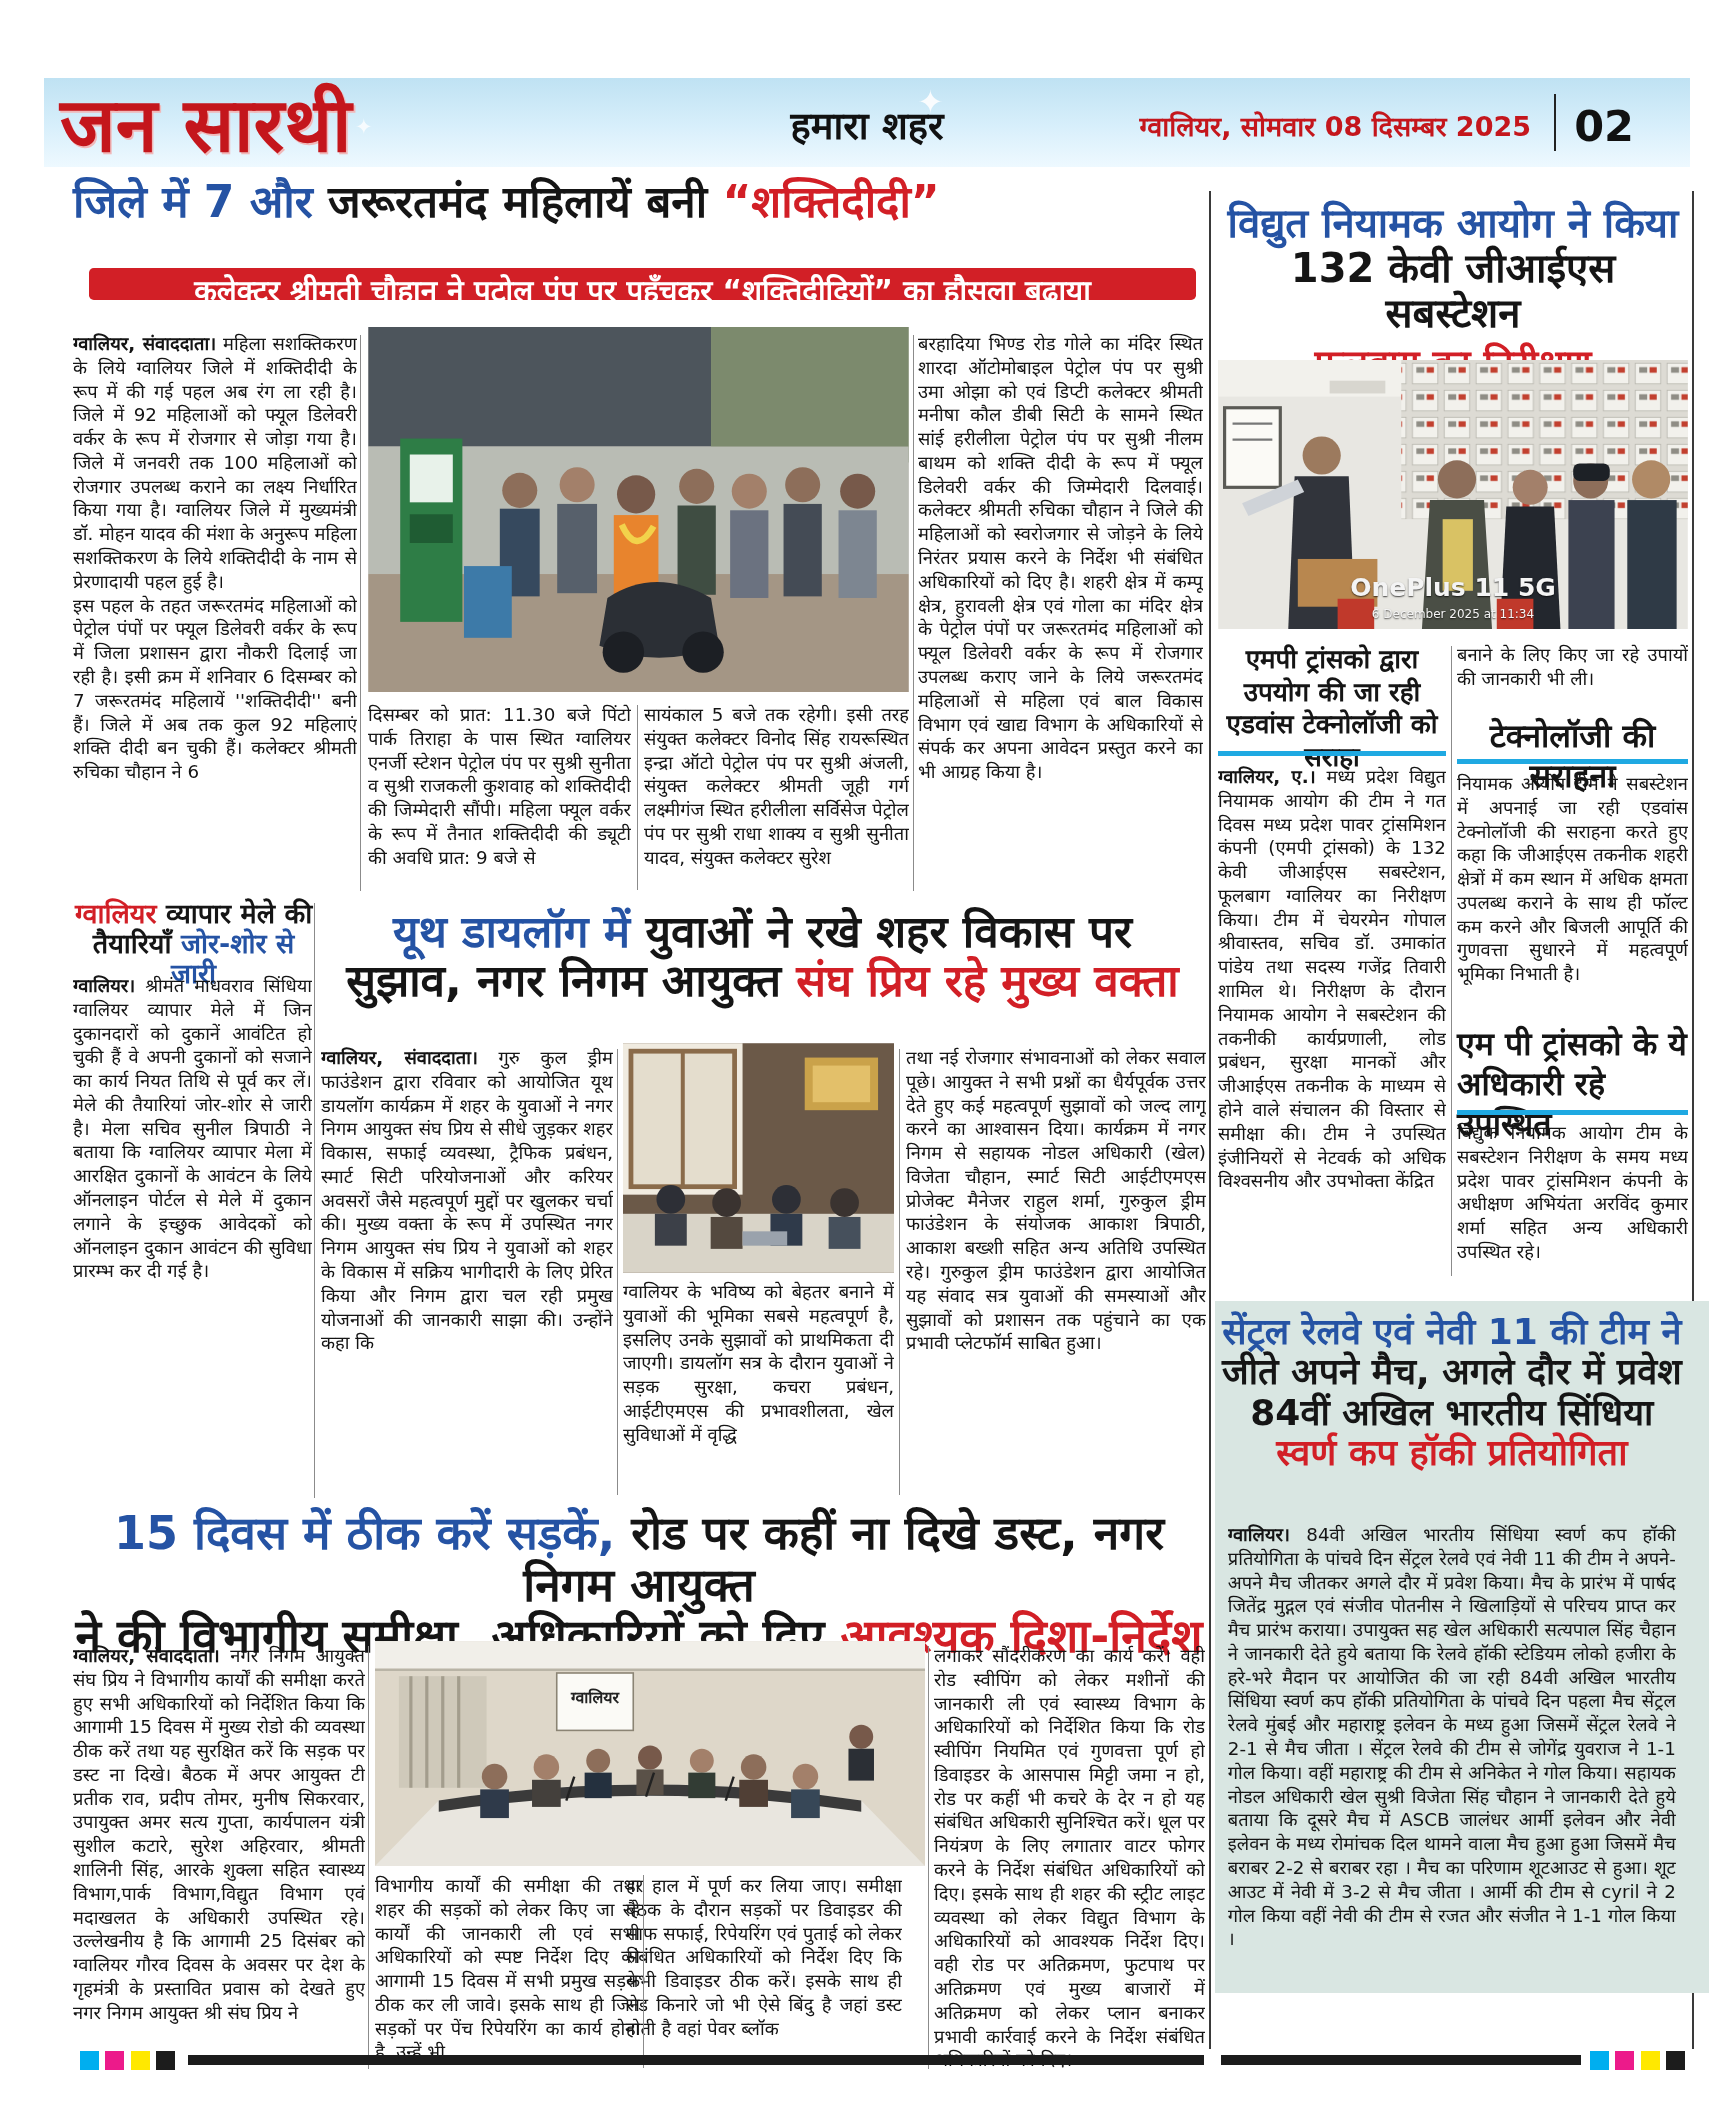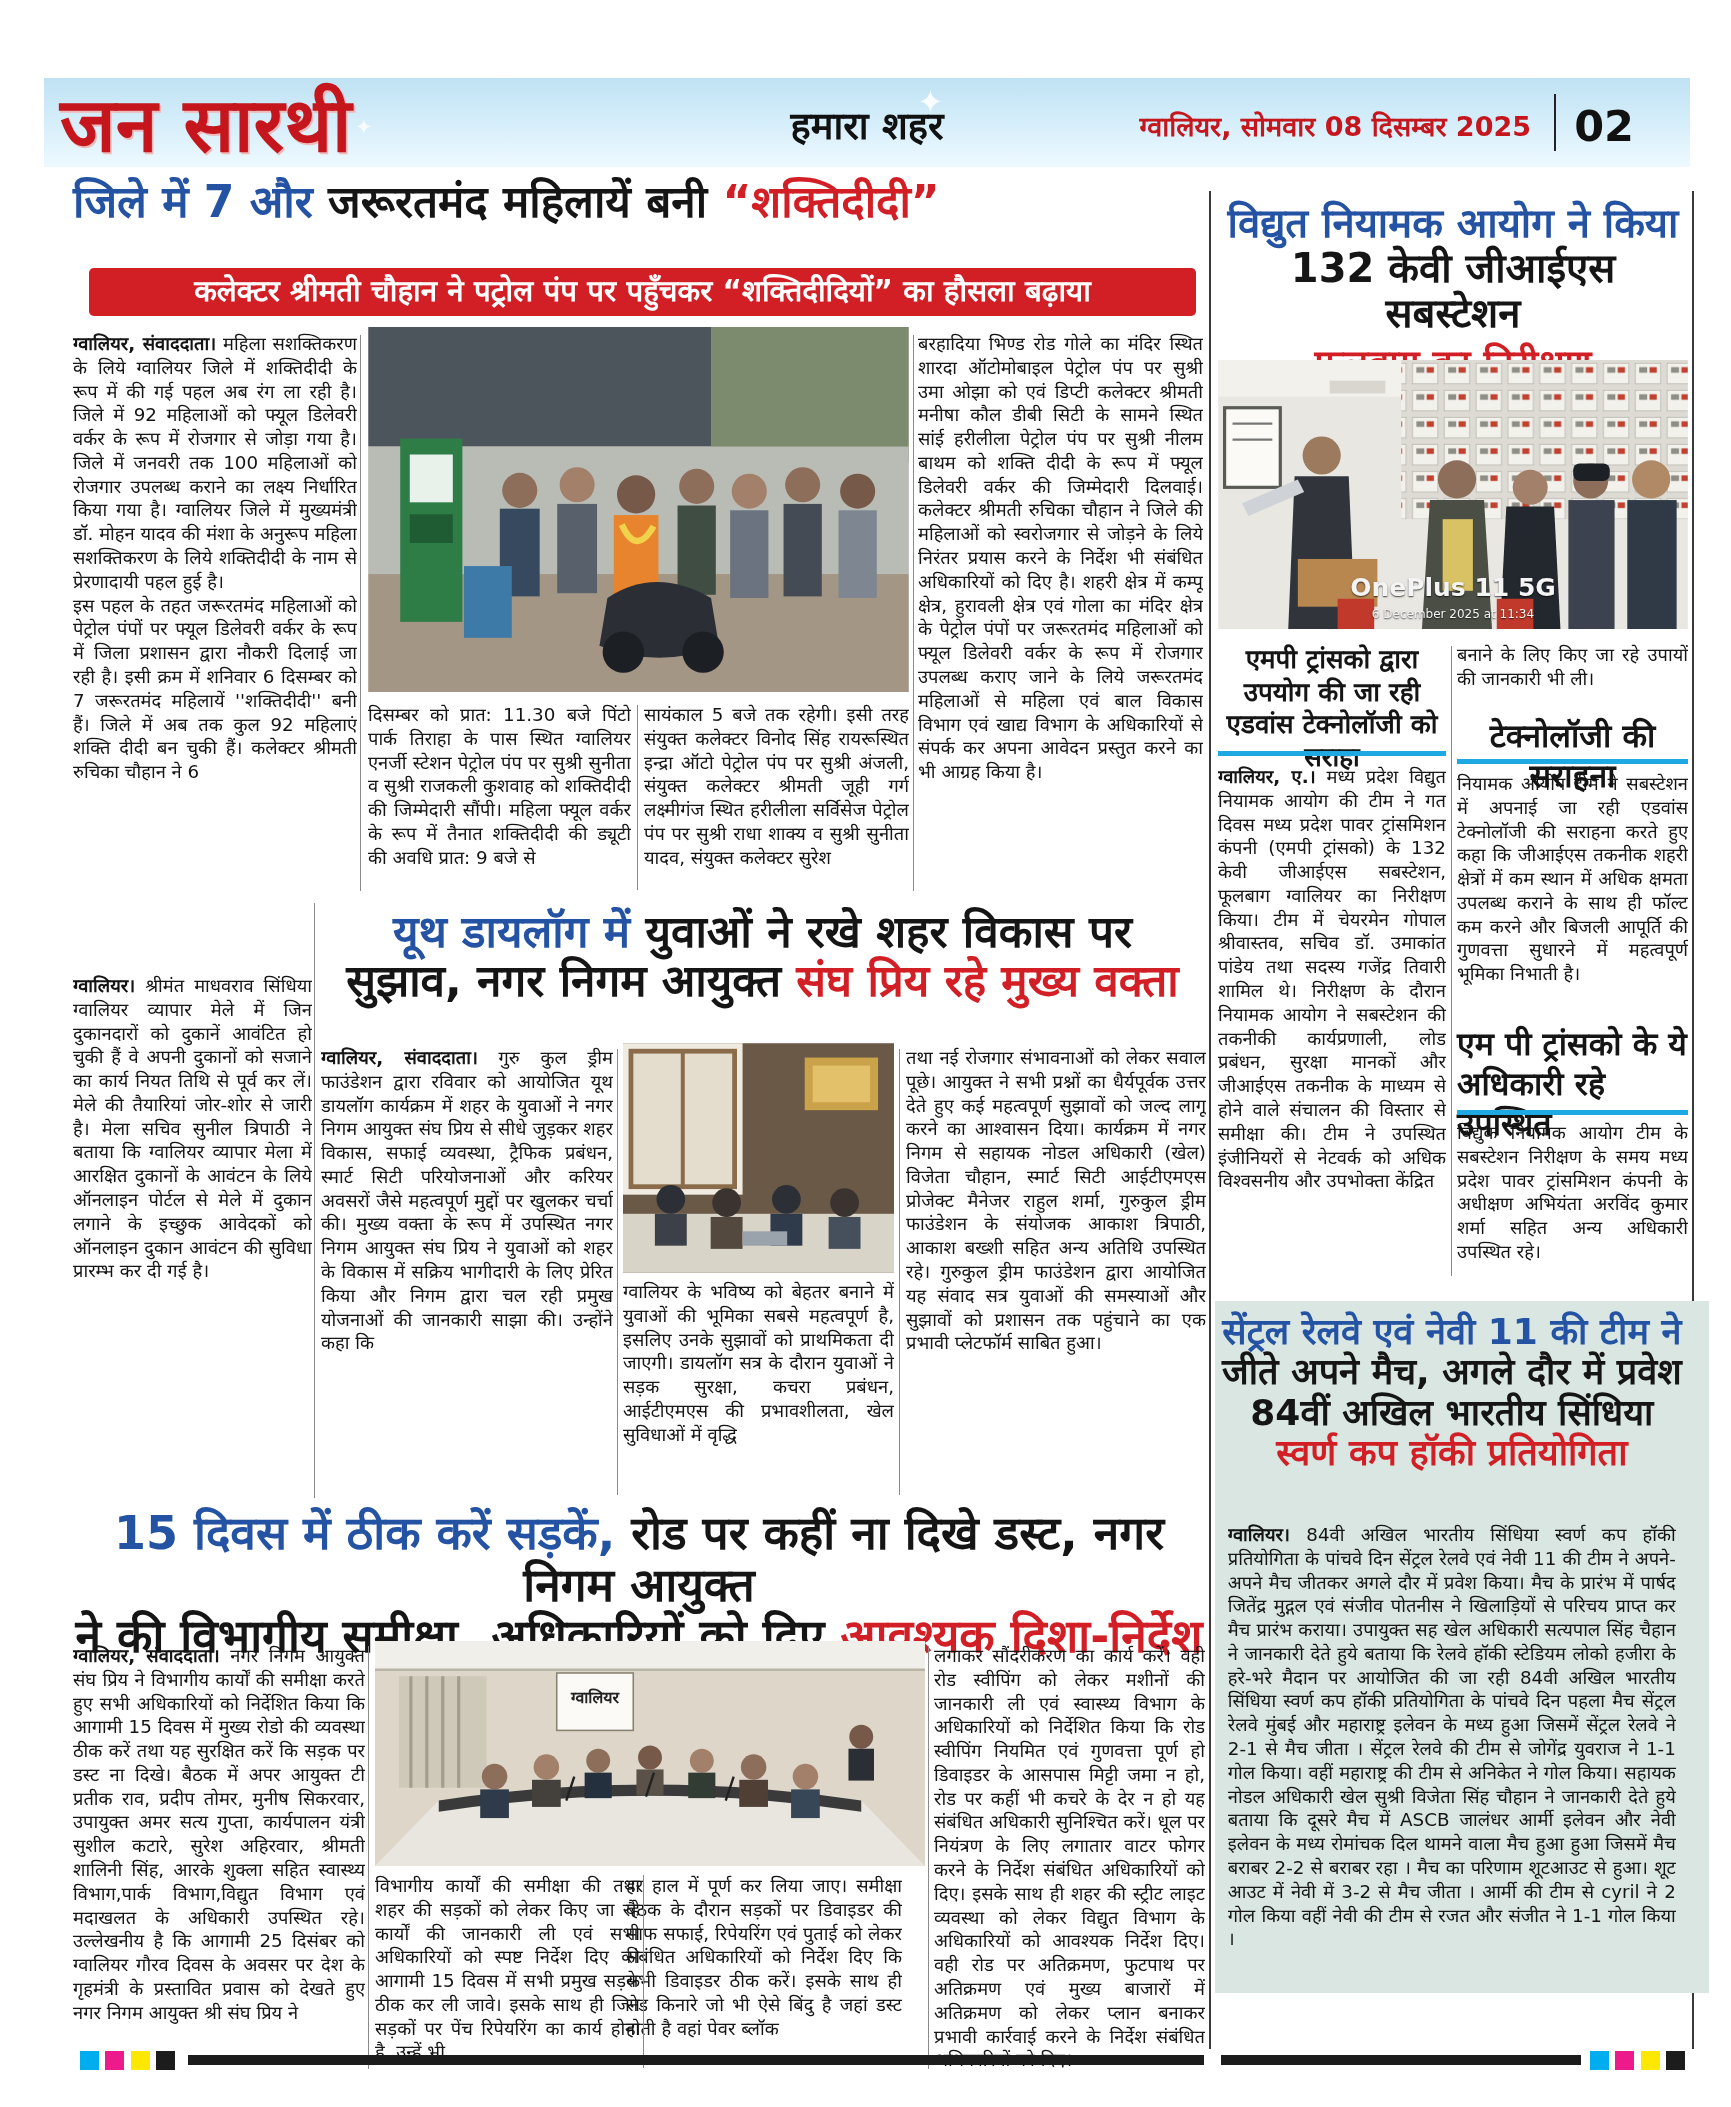--- a/index.html
+++ b/index.html
@@ -51,21 +51,21 @@
     <div class="abs paper-title">जन सारथी</div>
     <div class="abs section-title">हमारा शहर</div>
     <div class="abs dateline">ग्वालियर, सोमवार 08 दिसम्बर 2025</div>
     <div class="abs head-divider"></div>
     <div class="abs page-number">02</div>
   </div>
 
   <div class="abs hl" style="left:73px;top:177px;width:1132px;font-size:44px;white-space:nowrap;">
     <span class="c-blue">जिले में 7 और </span><span class="c-black">जरूरतमंद महिलायें बनी </span><span class="c-red">“शक्तिदीदी”</span>
   </div>
-  <div class="abs banner" style="left:89px;top:268px;width:1107px;height:48px;line-height:46px;font-size:29.5px;">कलेक्टर श्रीमती चौहान ने पट्रोल पंप पर पहुँचकर “शक्तिदीदियों” का हौसला बढ़ाया</div>
+  <div class="abs banner" style="left:89px;top:268px;width:1107px;height:32px;line-height:46px;font-size:29.5px;">कलेक्टर श्रीमती चौहान ने पट्रोल पंप पर पहुँचकर “शक्तिदीदियों” का हौसला बढ़ाया</div>
 
   <div class="abs body-text" style="left:73px;top:332px;width:284px;height:560px;"><span class="lead">ग्वालियर, संवाददाता।</span> <span>महिला सशक्तिकरण के लिये ग्वालियर जिले में शक्तिदीदी के रूप में की गई पहल अब रंग ला रही है। जिले में 92 महिलाओं को फ्यूल डिलेवरी वर्कर के रूप में रोजगार से जोड़ा गया है। जिले में जनवरी तक 100 महिलाओं को रोजगार उपलब्ध कराने का लक्ष्य निर्धारित किया गया है। ग्वालियर जिले में मुख्यमंत्री डॉ. मोहन यादव की मंशा के अनुरूप महिला सशक्तिकरण के लिये शक्तिदीदी के नाम से प्रेरणादायी पहल हुई है।
 इस पहल के तहत जरूरतमंद महिलाओं को पेट्रोल पंपों पर फ्यूल डिलेवरी वर्कर के रूप में जिला प्रशासन द्वारा नौकरी दिलाई जा रही है। इसी क्रम में शनिवार 6 दिसम्बर को 7 जरूरतमंद महिलायें ''शक्तिदीदी'' बनी हैं। जिले में अब तक कुल 92 महिलाएं शक्ति दीदी बन चुकी हैं। कलेक्टर श्रीमती रुचिका चौहान ने 6</span></div>
 
   <div class="abs photo" style="left:368px;top:327px;width:541px;height:365px;">
     <svg width="541" height="365" viewBox="0 0 678 458">
       <rect x="0" y="0" width="678" height="458" fill="#c9c6bf"></rect>
       <rect x="0" y="0" width="430" height="150" fill="#4d555c"></rect>
       <rect x="430" y="0" width="248" height="170" fill="#7c8a6d"></rect>
       <rect x="0" y="150" width="678" height="160" fill="#b9bcb4"></rect>
@@ -99,20 +99,24 @@
   <div class="abs body-text" style="left:644px;top:703px;width:265px;height:188px;">सायंकाल 5 बजे तक रहेगी। इसी तरह संयुक्त कलेक्टर विनोद सिंह रायरूस्थित इन्द्रा ऑटो पेट्रोल पंप पर सुश्री अंजली, संयुक्त कलेक्टर श्रीमती जूही गर्ग लक्ष्मीगंज स्थित हरीलीला सर्विसेज पेट्रोल पंप पर सुश्री राधा शाक्य व सुश्री सुनीता यादव, संयुक्त कलेक्टर सुरेश</div>
   <div class="abs body-text" style="left:918px;top:332px;width:285px;height:563px;">बरहादिया भिण्ड रोड गोले का मंदिर स्थित शारदा ऑटोमोबाइल पेट्रोल पंप पर सुश्री उमा ओझा को एवं डिप्टी कलेक्टर श्रीमती मनीषा कौल डीबी सिटी के सामने स्थित सांई हरीलीला पेट्रोल पंप पर सुश्री नीलम बाथम को शक्ति दीदी के रूप में फ्यूल डिलेवरी वर्कर की जिम्मेदारी दिलवाई। कलेक्टर श्रीमती रुचिका चौहान ने जिले की महिलाओं को स्वरोजगार से जोड़ने के लिये निरंतर प्रयास करने के निर्देश भी संबंधित अधिकारियों को दिए है। शहरी क्षेत्र में कम्पू क्षेत्र, हुरावली क्षेत्र एवं गोला का मंदिर क्षेत्र के पेट्रोल पंपों पर जरूरतमंद महिलाओं को फ्यूल डिलेवरी वर्कर के रूप में रोजगार उपलब्ध कराए जाने के लिये जरूरतमंद महिलाओं से महिला एवं बाल विकास विभाग एवं खाद्य विभाग के अधिकारियों से संपर्क कर अपना आवेदन प्रस्तुत करने का भी आग्रह किया है।</div>
 
   <div class="vrule" style="left:360px;top:335px;height:556px;"></div>
   <div class="vrule" style="left:637px;top:705px;height:185px;"></div>
   <div class="vrule" style="left:913px;top:335px;height:556px;"></div>
 
   <div class="vrule dark" style="left:1209px;top:191px;height:1858px;"></div>
   <div class="vrule dark" style="left:1692px;top:191px;height:1858px;"></div>
 
+  <div class="abs hl" style="left:73px;top:899px;width:241px;font-size:27px;text-align:center;">
+    <span class="c-red">ग्वालियर</span><span class="c-black"> व्यापार मेले की</span><br>
+    <span class="c-black">तैयारियाँ </span><span class="c-blue">जोर-शोर से जारी</span>
+  </div>
   <div class="abs body-text" style="left:73px;top:974px;width:239px;height:415px;"><span class="lead">ग्वालियर।</span> <span>श्रीमंत माधवराव सिंधिया ग्वालियर व्यापार मेले में जिन दुकानदारों को दुकानें आवंटित हो चुकी हैं वे अपनी दुकानों को सजाने का कार्य नियत तिथि से पूर्व कर लें। मेले की तैयारियां जोर-शोर से जारी है। मेला सचिव सुनील त्रिपाठी ने बताया कि ग्वालियर व्यापार मेला में आरक्षित दुकानों के आवंटन के लिये ऑनलाइन पोर्टल से मेले में दुकान लगाने के इच्छुक आवेदकों को ऑनलाइन दुकान आवंटन की सुविधा प्रारम्भ कर दी गई है।</span></div>
 
   <div class="abs hl" style="left:319px;top:907px;width:887px;font-size:44px;text-align:center;">
     <span class="c-blue">यूथ डायलॉग में </span><span class="c-black">युवाओं ने रखे शहर विकास पर</span><br>
     <span class="c-black">सुझाव, नगर निगम आयुक्त </span><span class="c-red">संघ प्रिय रहे मुख्य वक्ता</span>
   </div>
 
   <div class="abs body-text" style="left:321px;top:1046px;width:292px;height:451px;"><span class="lead">ग्वालियर, संवाददाता।</span> <span>गुरु कुल ड्रीम फाउंडेशन द्वारा रविवार को आयोजित यूथ डायलॉग कार्यक्रम में शहर के युवाओं ने नगर निगम आयुक्त संघ प्रिय से सीधे जुड़कर शहर विकास, सफाई व्यवस्था, ट्रैफिक प्रबंधन, स्मार्ट सिटी परियोजनाओं और करियर अवसरों जैसे महत्वपूर्ण मुद्दों पर खुलकर चर्चा की। मुख्य वक्ता के रूप में उपस्थित नगर निगम आयुक्त संघ प्रिय ने युवाओं को शहर के विकास में सक्रिय भागीदारी के लिए प्रेरित किया और निगम द्वारा चल रही प्रमुख योजनाओं की जानकारी साझा की। उन्होंने कहा कि</span></div>
 
   <div class="abs photo" style="left:623px;top:1043px;width:271px;height:230px;">

